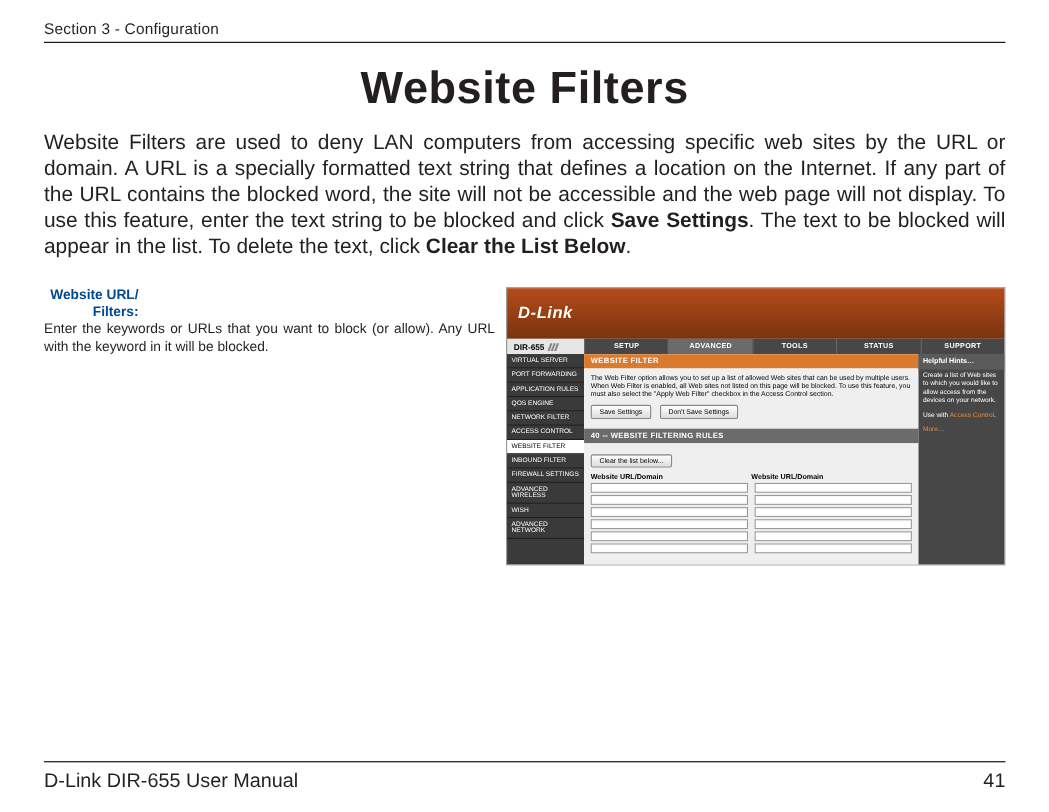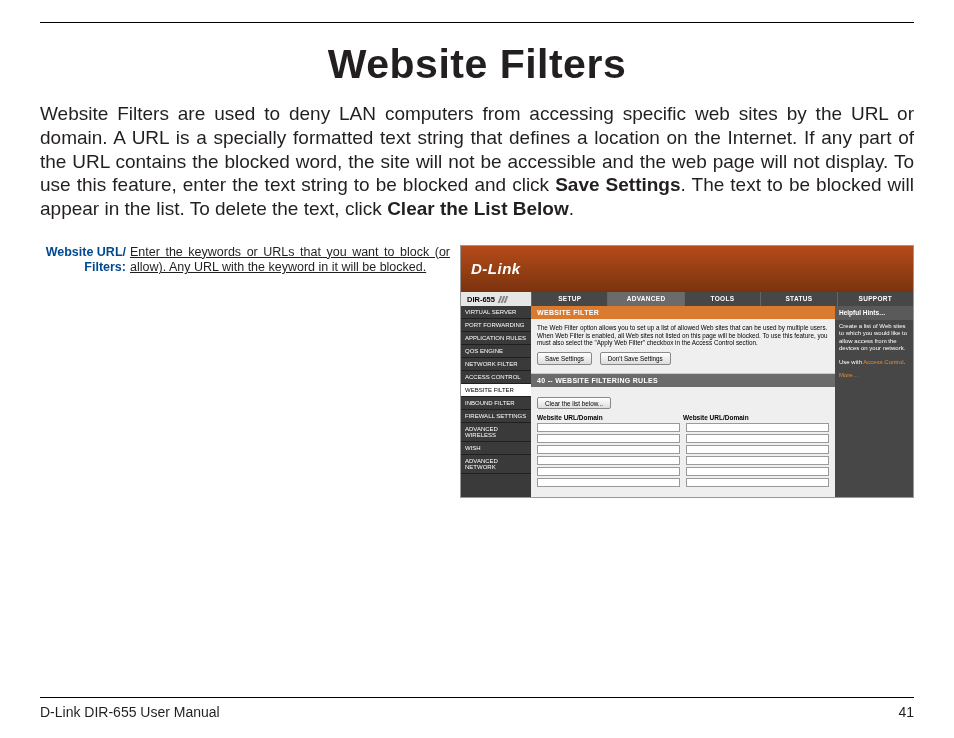--- a/index.html
+++ b/index.html
@@ -3,23 +3,23 @@
 <meta charset="utf-8">
 <style>
   * { box-sizing: border-box; margin: 0; padding: 0; }
   body { width: 954px; height: 738px; background: #fff; font-family: Arial, Helvetica, sans-serif; color: #231f20; position: relative; }
   .page { padding: 18px 40px 0 40px; }
   .hdr-line { border-bottom: 1px solid #000; margin-top: 4px; margin-bottom: 18px; }
   .sect-hdr { font-size: 14px; letter-spacing: 0.2px; }
   .title { text-align: center; font-size: 41px; font-weight: bold; font-family: "Arial Narrow", Arial, sans-serif; letter-spacing: 0.5px; margin-bottom: 14px; }
   .intro { font-size: 19px; line-height: 1.25; text-align: justify; margin-bottom: 24px; }
   .content-row { display: flex; gap: 10px; }
-  .defs { width: 420px; display: flex; }
+  .defs { width: 420px; display: flex; flex-direction: column; }
   .def-label { width: 90px; text-align: right; color: #004990; font-weight: bold; font-size: 12.5px; line-height: 1.25; padding-right: 4px; font-family: "Arial Narrow", Arial, sans-serif; }
-  .def-text { flex: 1; font-size: 12.5px; line-height: 1.25; text-align: justify; text-decoration: underline; }
+  .def-text { flex: 1; font-size: 12.5px; line-height: 1.25; text-align: justify; }
   
   .shot { width: 465px; border: 1px solid #999; font-size: 7px; color: #000; background: #fff; }
   .shot-top { background: linear-gradient(#b54b1a, #7a330f); height: 46px; display: flex; align-items: center; padding-left: 10px; font-style: italic; }
   .dlink-logo { color: #fff; font-weight: bold; font-size: 15px; letter-spacing: 0.5px; }
   .tabs-row { display: flex; background: #474747; align-items: stretch; height: 14px; }
   .model { background: #e6e6e6; color: #000; font-weight: bold; padding: 2px 6px 0 6px; font-size: 7.5px; width: 70px; display: flex; align-items: center; gap: 2px; }
   .stripes { display: flex; gap: 1px; margin-left: 2px; }
   .stripe { width: 2px; height: 7px; background: #888; transform: skewX(-20deg); }
   .tab { flex: 1; color: #fff; font-weight: bold; text-align: center; padding-top: 3px; font-size: 6.5px; letter-spacing: 0.3px; border-left: 1px solid #666; }
   .tab.active { background: #6b6b6b; }
@@ -36,26 +36,27 @@
   .btn { display: inline-block; background: linear-gradient(#fff,#dcdcdc); border: 1px solid #888; border-radius: 2px; padding: 1.5px 7px; font-size: 6.3px; margin-right: 6px; margin-top: 5px; cursor: pointer; }
   .panel-title.dark { background: #6b6b6b; }
   .rules-body { background: #efefef; padding: 5px 6px 10px 6px; }
   .col-heads { display: flex; font-weight: bold; font-size: 6.5px; margin-top: 5px; }
   .col-heads > div { width: 50%; }
   .rule-row { display: flex; gap: 6px; margin-top: 2px; }
   .rule-input { flex: 1; height: 9px; background: #fff; border: 1px solid #9a9a9a; }
   
   .ftr { position: absolute; bottom: 18px; left: 40px; right: 40px; }
   .ftr-line { border-top: 1px solid #000; margin-bottom: 6px; }
-  .ftr-row { display: flex; justify-content: space-between; font-size: 14px; }
+  .ftr-row { display: flex; justify-content: space-between; font-size: 18px; }
 </style>
 </head>
 <body>
 
 <div class="page">
+  <div class="sect-hdr">Section 3 - Configuration</div>
   <div class="hdr-line"></div>
 
   <div class="title">Website Filters</div>
 
   <p class="intro">
     <span>Website Filters are used to deny LAN computers from accessing specific web sites by the URL or domain. A URL is a specially formatted text string that defines a location on the Internet. If any part of the URL contains the blocked word, the site will not be accessible and the web page will not display. To use this feature, enter the text string to be blocked and click </span><b>Save Settings</b><span>. The text to be blocked will appear in the list. To delete the text, click </span><b>Clear the List Below</b><span>.</span>
   </p>
 
   <div class="content-row">
     <div class="defs">

